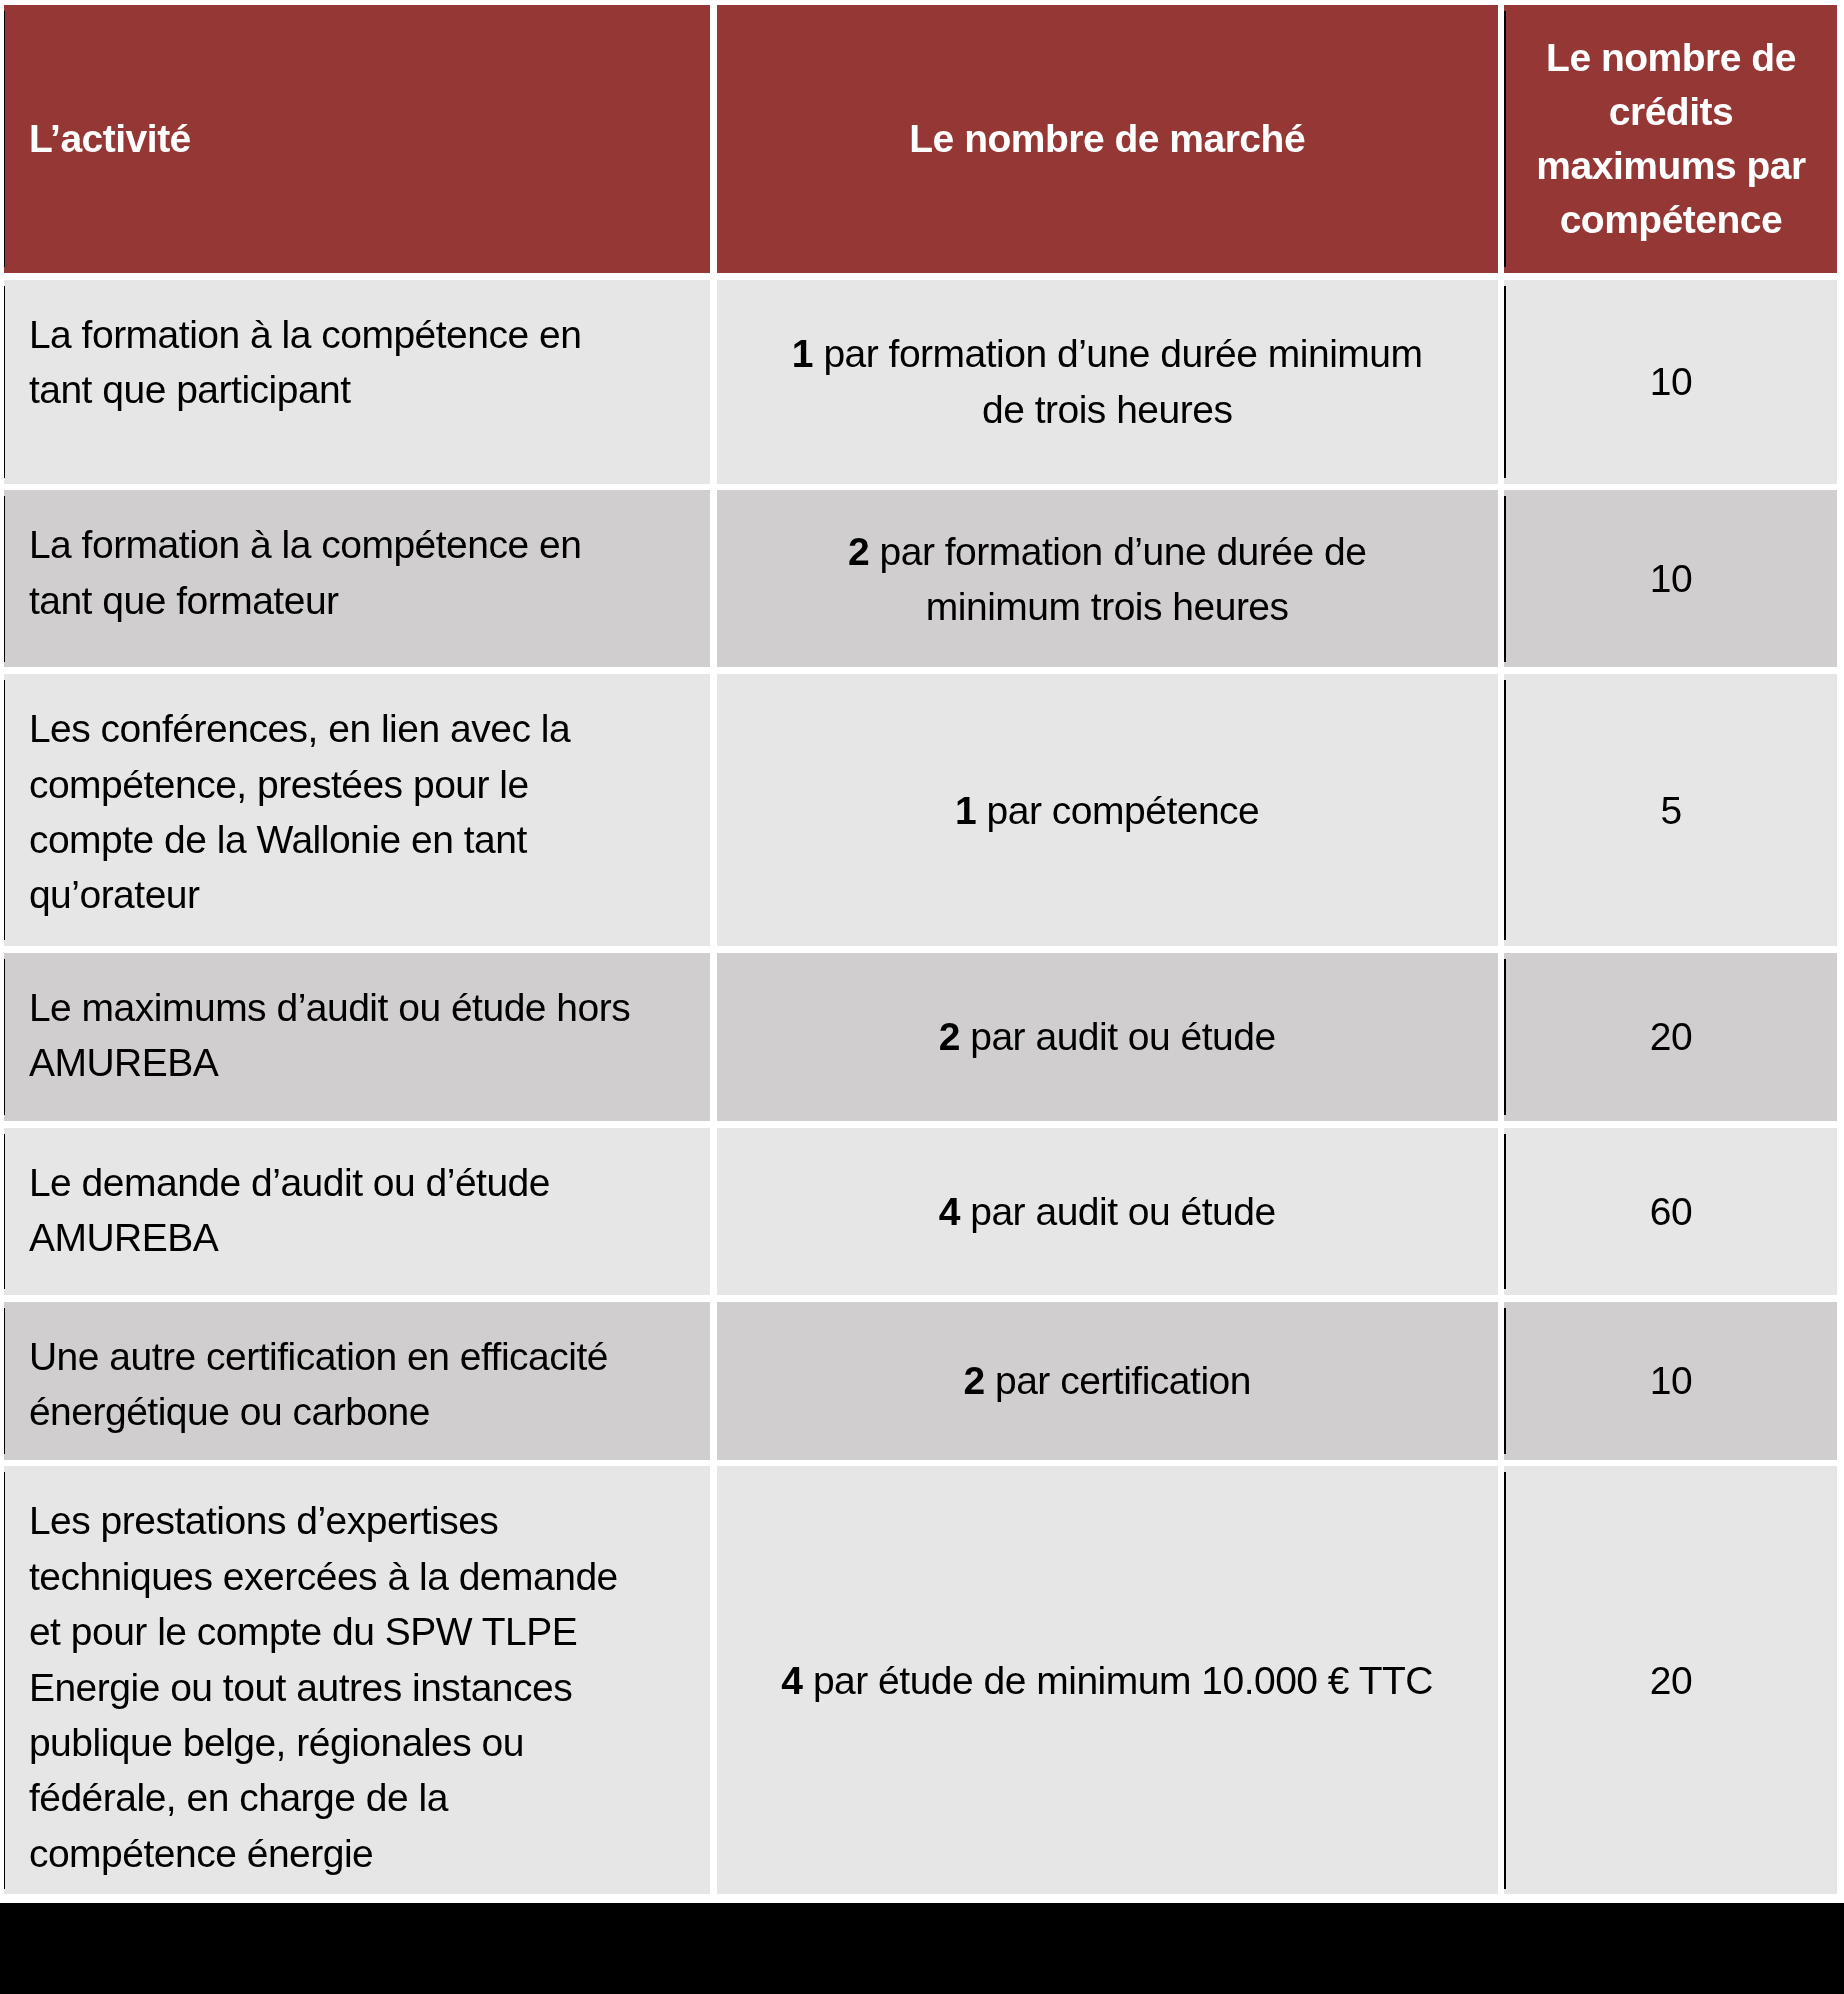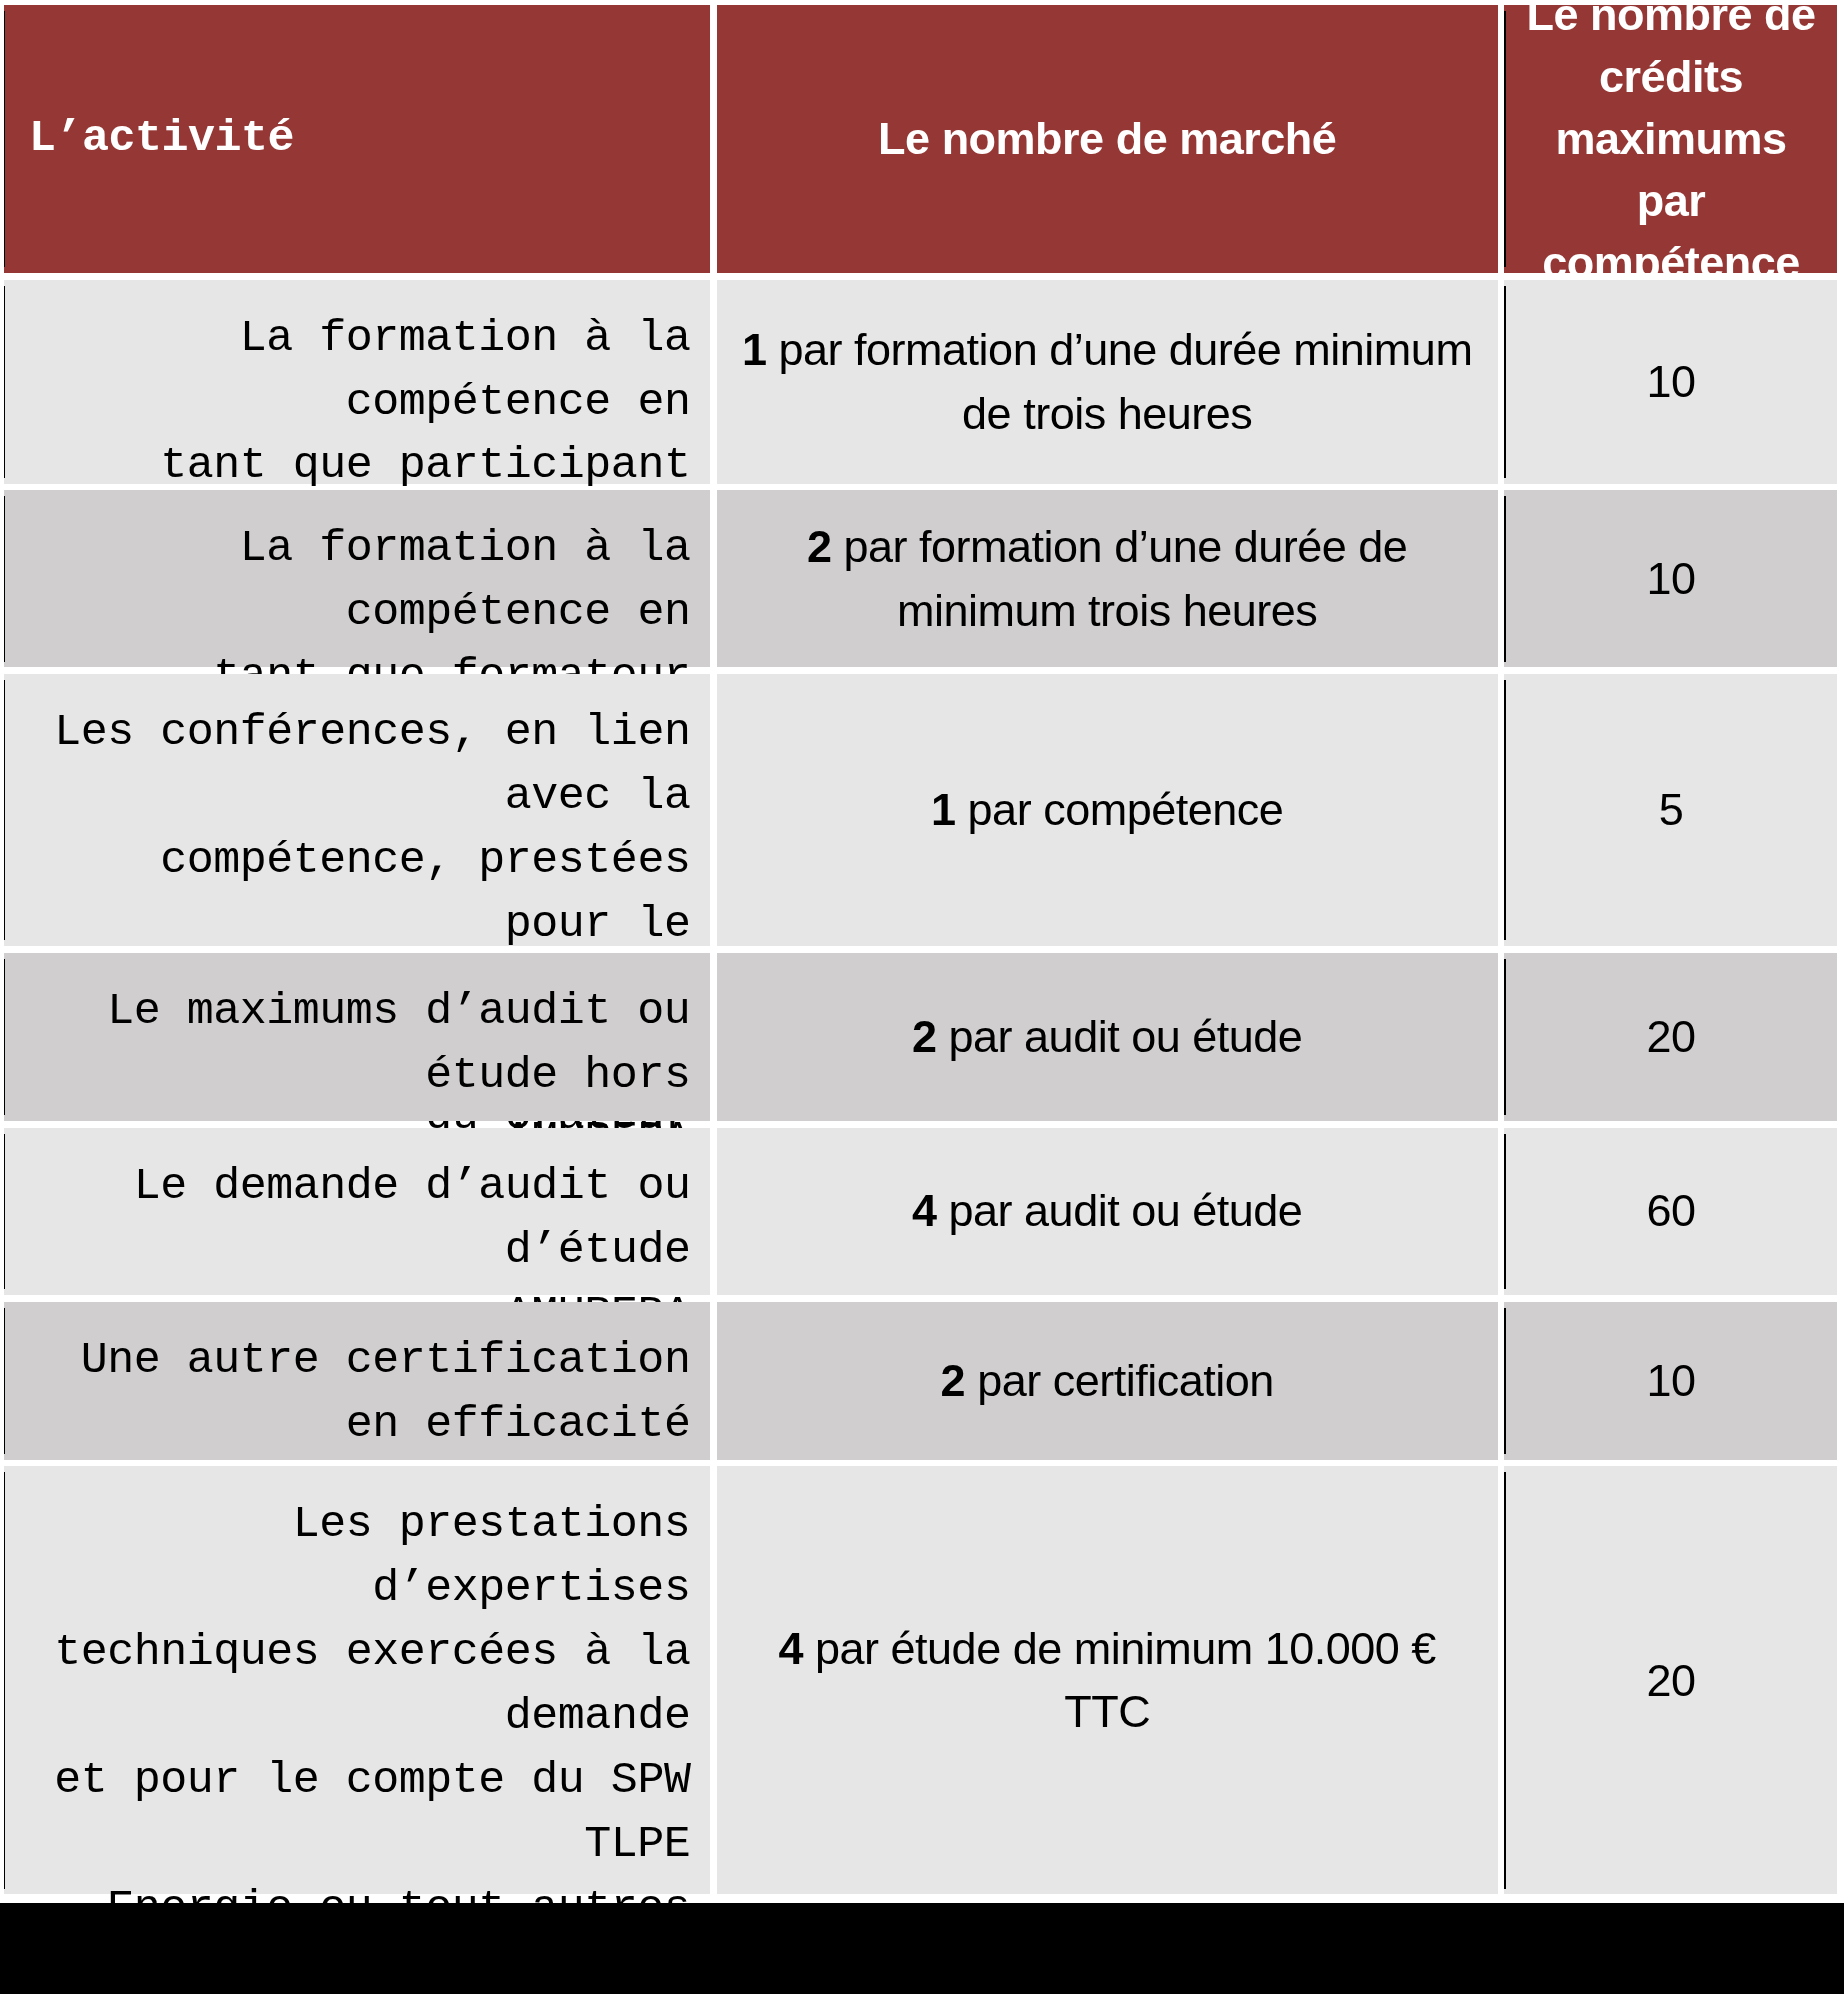--- a/index.html
+++ b/index.html
@@ -23,36 +23,36 @@
   .credits-table{
     position:absolute;left:3.9px;top:4.9px;width:1840px;
     display:grid;
     grid-template-columns:706px 781px 333px;
     grid-template-rows:268px 204px 177px 272px 168px 167px 158px 428px;
     column-gap:6.8px;row-gap:6.8px;
   }
   .row{display:contents;}
   .cell{
     position:relative;
-    font-size:45px;line-height:1.42;letter-spacing:-0.5px;
+    font-size:39px;line-height:1.42;letter-spacing:-0.5px;
   }
   .light{background:var(--row-light);}
   .dark{background:var(--row-dark);}
   .head{
     background:var(--header-bg);
     color:var(--header-text);
     font-weight:bold;line-height:1.38;
   }
   
   .col1::before,.col3::before{
     content:"";position:absolute;left:0;top:5.9px;bottom:5.9px;width:1.5px;
     background:var(--cell-border);
   }
   .col1{
-    padding:27px 19.5px 19.5px 25px;text-align:right;font-family:Liberation Mono, monospace;
+    padding:27px 19.5px 19.5px 25px;text-align:left;
   }
   .head.col1{
     display:flex;align-items:center;padding-top:0;padding-bottom:0;
   }
   .col2,.col3{
     display:flex;align-items:center;justify-content:center;
     text-align:center;padding:9.8px 20.5px;
   }
   .txt{white-space:pre-line;}
   .num{font-weight:bold;}

